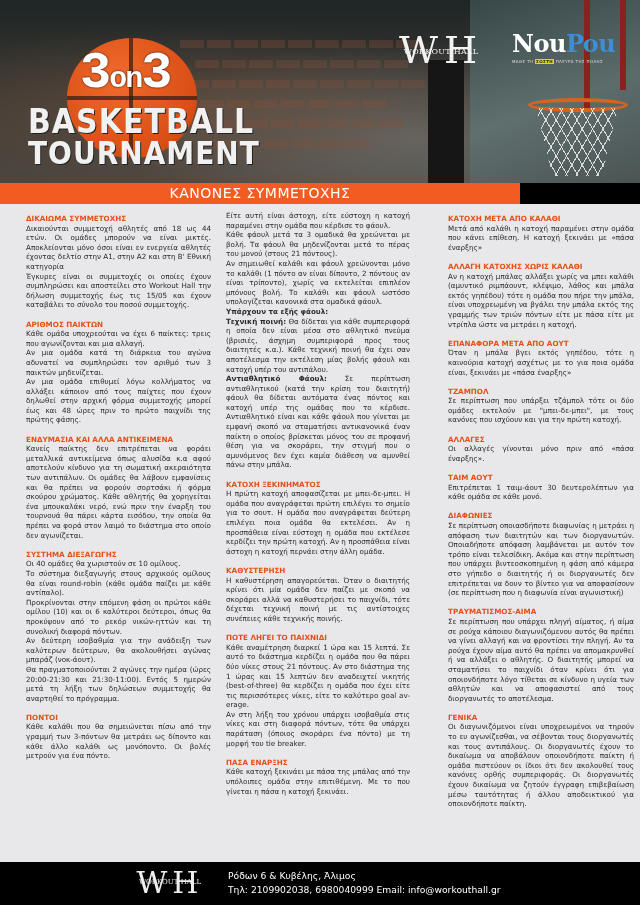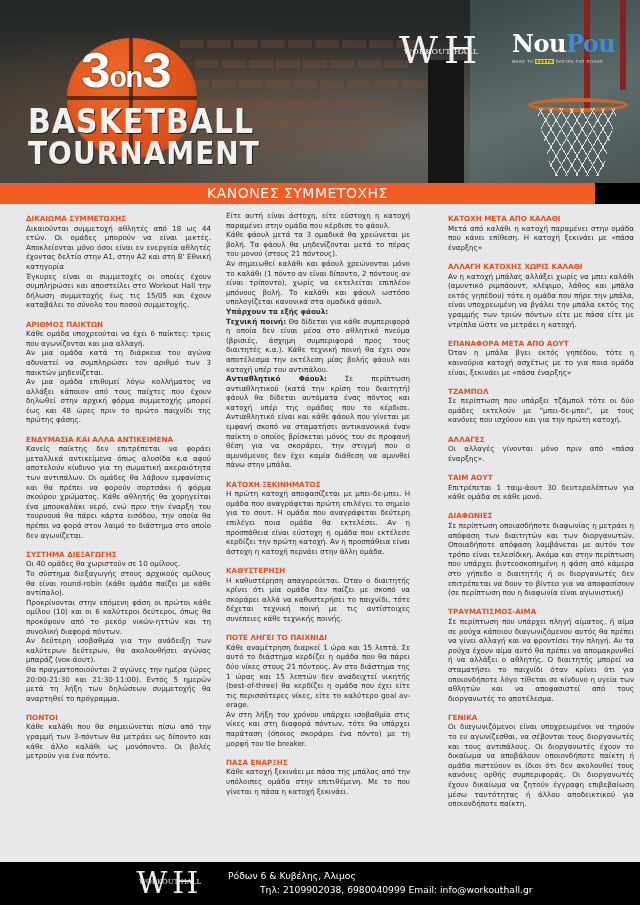--- a/index.html
+++ b/index.html
@@ -57,21 +57,21 @@
 
   .hoop { position: absolute; left: 528px; top: 98px; width: 100px; height: 14px; border: 4px solid #d6641e; border-radius: 50%; }
   .net { position: absolute; left: 536px; top: 108px; width: 82px; height: 68px;
     background:
       repeating-linear-gradient(60deg, rgba(240,240,240,0.85) 0 1px, transparent 1px 9px),
       repeating-linear-gradient(-60deg, rgba(240,240,240,0.85) 0 1px, transparent 1px 9px);
     clip-path: polygon(0 0, 100% 0, 80% 100%, 20% 100%); }
 
   
   .banner {
-    position: absolute; left: 0; top: 183px; width: 595px; height: 21px;
+    position: absolute; left: 0; top: 183px; width: 520px; height: 21px;
     background: #f25c22; color: #fff; text-align: center;
     font-size: 14px; line-height: 21px; letter-spacing: .5px;
   }
 
   
   .content {
     position: absolute; left: 0; top: 204px; width: 640px; height: 778px;
     background: #e8e7e9;
   }
   .col { position: absolute; top: 10px; font-size: 7.15px; line-height: 9.6px; color: #2a2a2a; text-align: justify; }
@@ -85,21 +85,21 @@
 
   
   .footer { position: absolute; left: 0; top: 862px; width: 640px; height: 43px; background: #000; }
   .f-logo { position: absolute; left: 126px; top: 3px; width: 88px; height: 36px; color: #eee; }
   .f-logo .big { position: absolute; left: 0; top: -2px; width: 88px; text-align: center;
     font-family: "DejaVu Serif", serif; font-size: 30px; letter-spacing: 5px; line-height: 40px; }
   .f-logo .wh-text { position: absolute; left: 0; top: 13px; width: 88px; text-align: center;
     font-family: "DejaVu Serif", serif; font-size: 7px; }
   .f-address, .f-contact { position: absolute; left: 228px; color: #fff; font-size: 9.2px; line-height: 12px; white-space: nowrap; }
   .f-address { top: 8px; }
-  .f-contact { top: 22px; margin-left: 32px; }
+  .f-contact { top: 22px; }
 </style>
 </head>
 <body>
 
 <div class="hero">
   <div class="brick-row" style="top:40px;left:180px">
     <div class="brick"></div>
       <div class="brick"></div>
       <div class="brick"></div>
       <div class="brick"></div>

